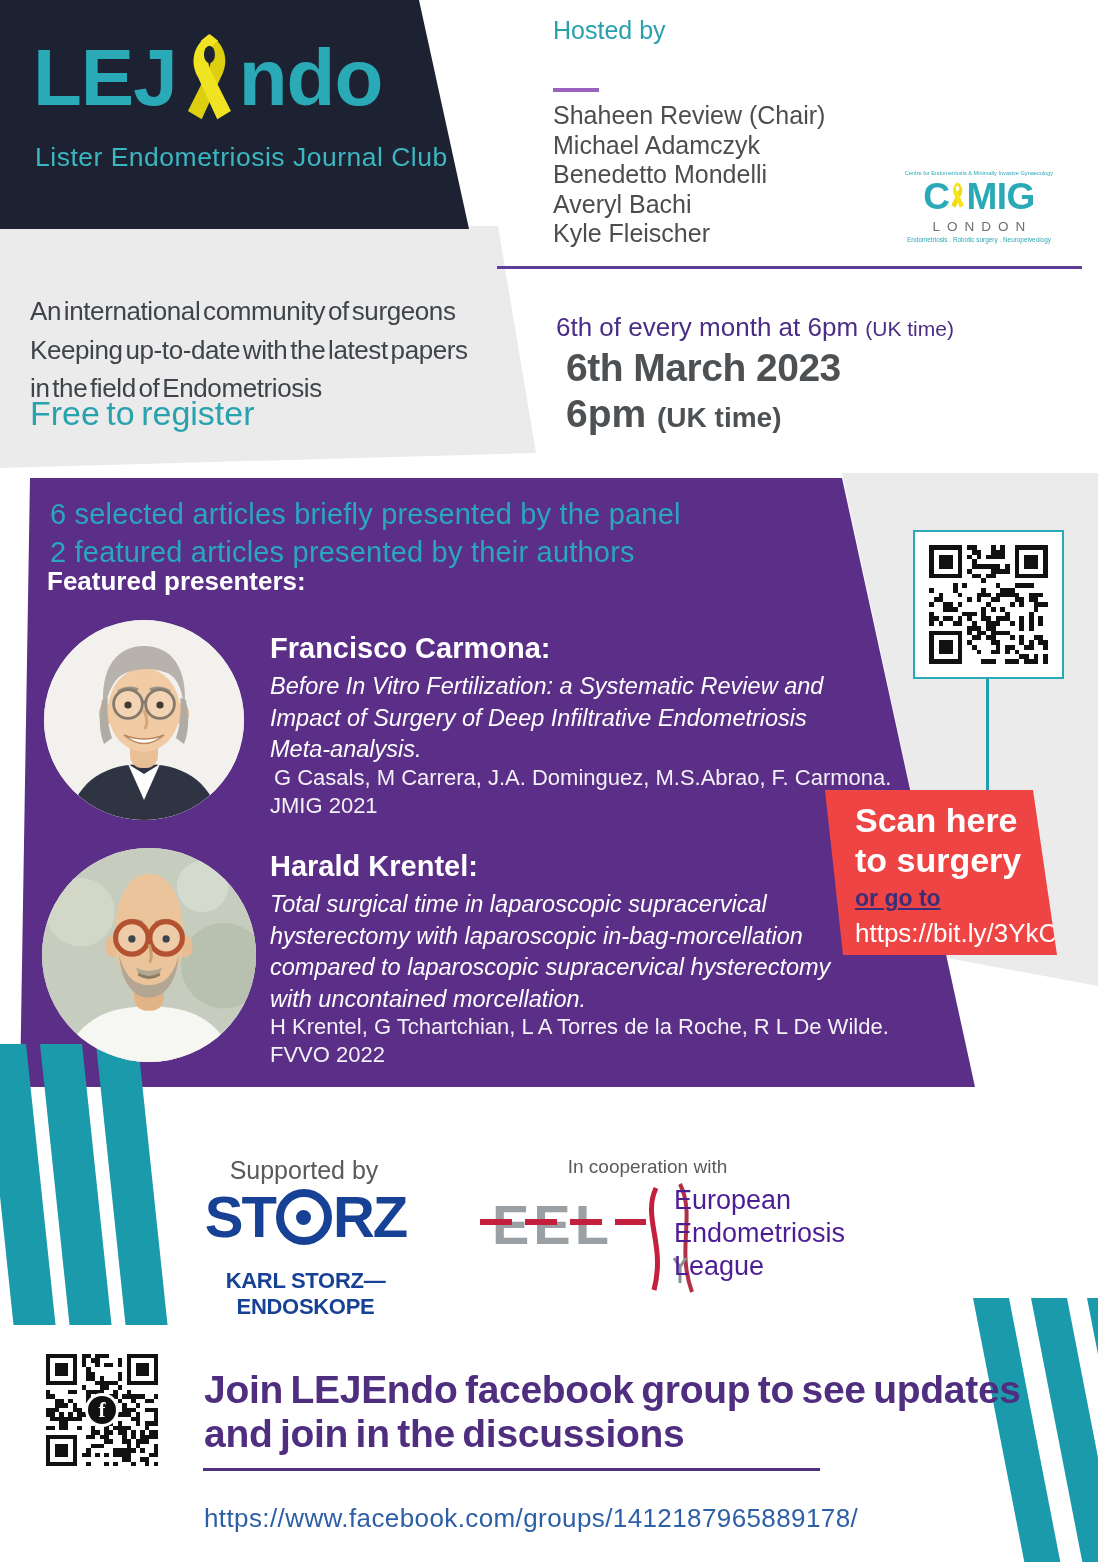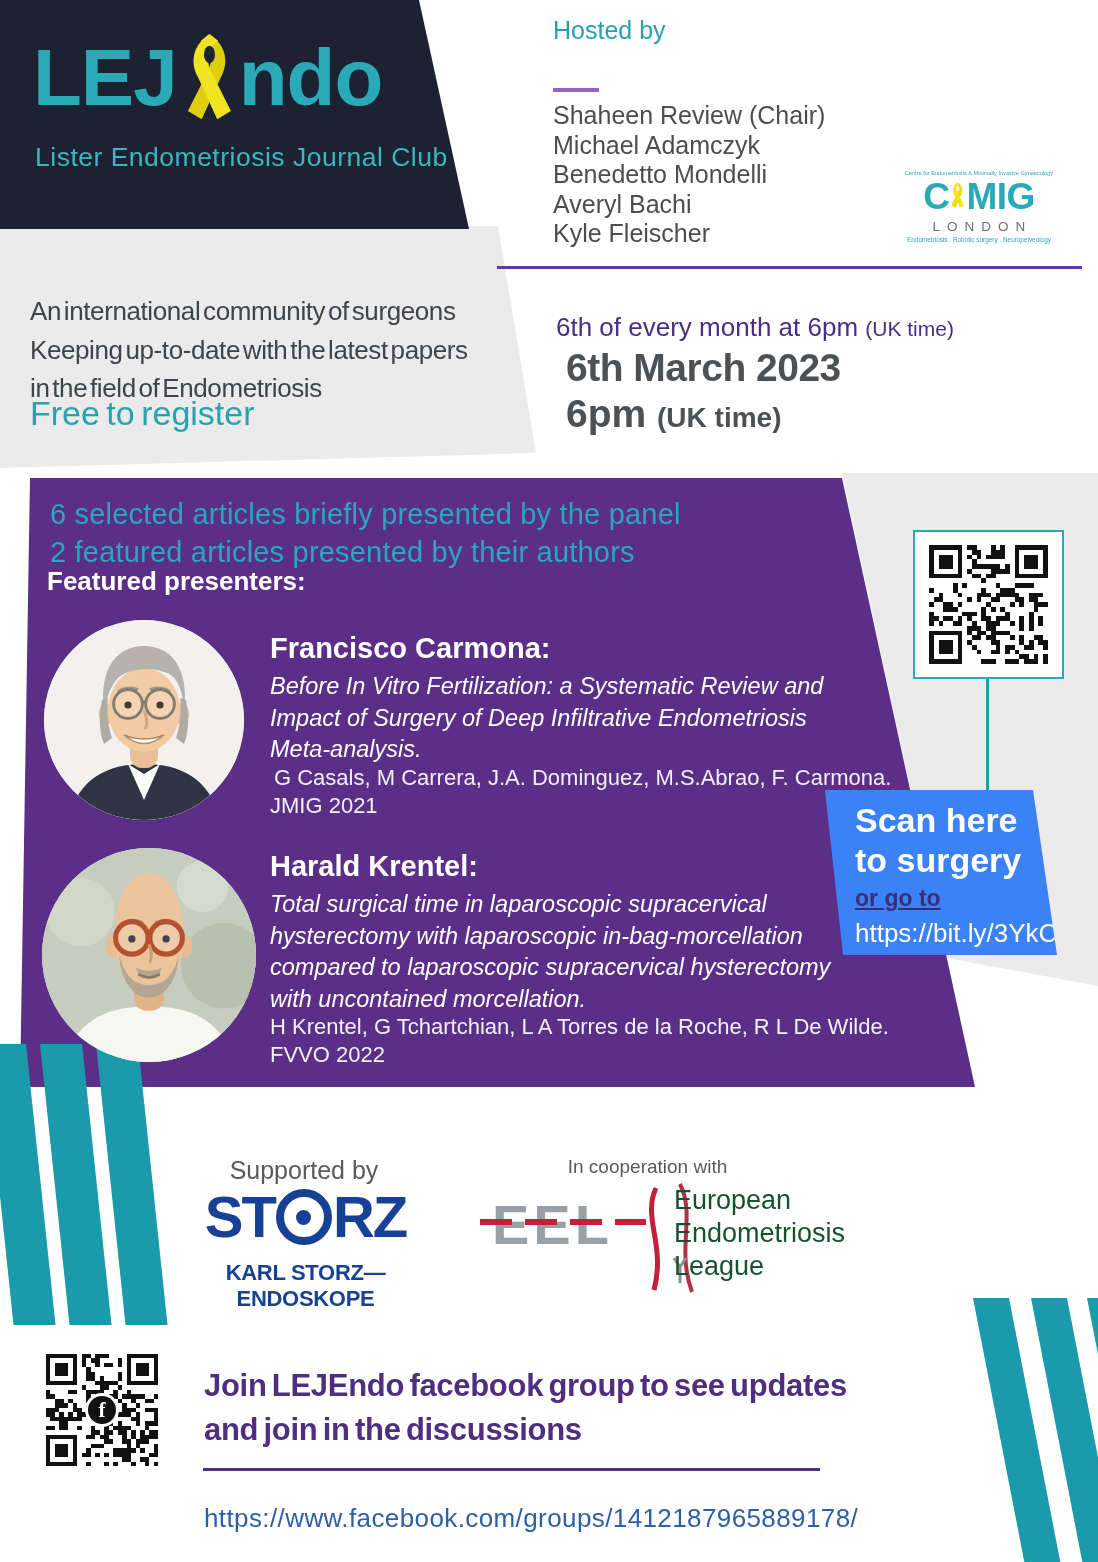--- a/index.html
+++ b/index.html
@@ -63,50 +63,50 @@
   .photo{position:absolute;border-radius:50%;overflow:hidden;background:#eee;}
   .p-name{position:absolute;font-size:29px;font-weight:bold;color:#fff;}
   .p-title{position:absolute;font-size:23.5px;font-style:italic;color:#fff;line-height:31.5px;white-space:nowrap;}
   .p-authors{position:absolute;font-size:22px;color:rgba(255,255,255,.93);}
 
   
   .qr-frame{left:913px;top:530px;width:151px;height:149px;background:#fff;border:2px solid #2aa9b6;
             box-sizing:border-box;display:flex;align-items:center;justify-content:center;}
   .qr-box{width:119px;height:119px;}
   .connector{left:986px;top:679px;width:3px;height:113px;background:#1f9fae;}
-  .scan-box{left:825px;top:790px;width:234px;height:165px;background:#3b82f6;
+  .scan-box{left:825px;top:790px;width:234px;height:165px;background:#ef4444;
             clip-path:polygon(0 0,208px 0,232px 165px,18px 165px);
             padding:10px 0 0 30px;box-sizing:border-box;}
   .scan-line{font-size:34px;font-weight:bold;color:#fff;line-height:40px;}
   .scan-or{display:inline-block;font-size:23px;color:#3b2d78;font-weight:bold;
            text-decoration:underline;margin-top:5px;}
   .scan-url{font-size:26px;color:#fff;margin-top:6px;}
 
   
   .sup-label{left:204px;top:1156px;width:200px;text-align:center;font-size:25px;color:#5a5a5a;}
   .coop-label{left:540px;top:1156px;width:215px;text-align:center;font-size:19px;color:#5a5a5a;}
   .storz{left:168px;top:1186px;width:275px;text-align:center;color:#164194;}
   .storz-main{font-size:58px;font-weight:bold;letter-spacing:-2px;line-height:62px;
               display:flex;align-items:center;justify-content:center;}
   .storz-o{display:inline-flex;width:40px;height:40px;border:8px solid #164194;border-radius:50%;
            align-items:center;justify-content:center;margin:0 1px;}
   .storz-dot{width:15px;height:15px;border-radius:50%;background:#164194;}
-  .storz-sub{font-size:22px;font-weight:bold;letter-spacing:-.3px;margin-top:12px;}
+  .storz-sub{font-size:22px;font-weight:bold;letter-spacing:-.3px;margin-top:20px;}
   .eel{left:478px;top:1178px;width:360px;height:118px;}
-  .eel-text{position:absolute;left:196px;top:6px;font-size:27px;color:#14532d;line-height:33px;}
+  .eel-text{position:absolute;left:196px;top:6px;font-size:27px;color:#4c1d95;line-height:33px;}
 
   
   .fb-qr-wrap{left:46px;top:1354px;width:112px;height:112px;}
   .fb-badge{position:absolute;left:50%;top:50%;transform:translate(-50%,-50%);
             width:34px;height:34px;background:#fff;border-radius:50%;
             display:flex;align-items:center;justify-content:center;}
   .fb-badge-inner{width:28px;height:28px;background:#111;border-radius:50%;color:#fff;
             font-size:21px;font-weight:bold;display:flex;align-items:center;justify-content:center;
             font-family:"Liberation Serif",serif;}
-  .fb-line{position:absolute;left:204px;font-size:31px;font-weight:600;color:#4f2e80;
+  .fb-line{position:absolute;left:204px;font-size:39px;font-weight:600;color:#4f2e80;
            letter-spacing:-.3px;word-spacing:-3px;}
   .fb-hr{left:203px;top:1468px;width:617px;height:3px;background:#4f2f80;}
   .fb-url{left:204px;top:1503px;font-size:26px;color:#2d5fa6;letter-spacing:.4px;}
 </style>
 </head>
 <body>
 
 <div class="page">
 
   <div class="abs gray-top"></div>

